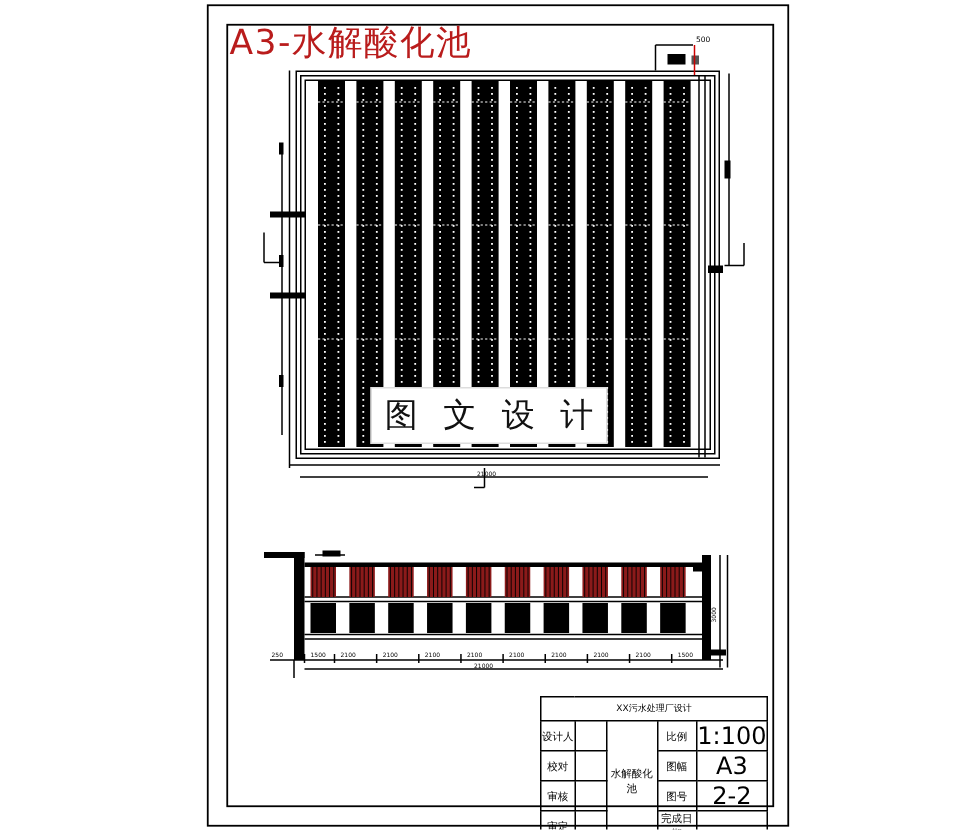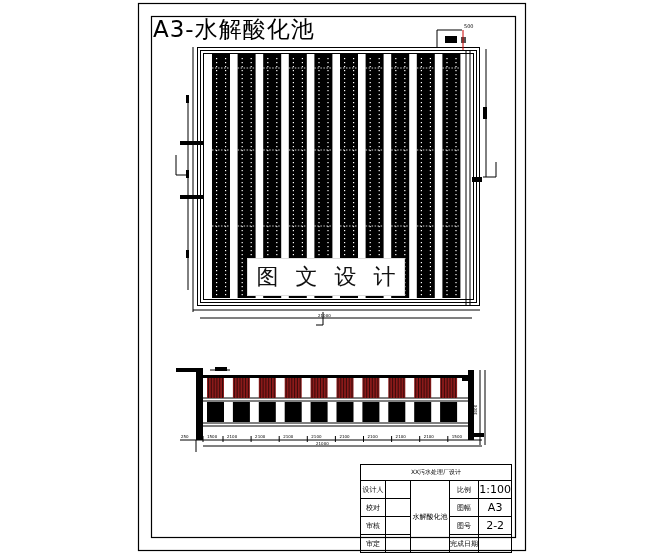--- a/index.html
+++ b/index.html
@@ -1,22 +1,22 @@
 <!DOCTYPE html>
 <html><head>
 <meta charset="utf-8">
 <style>
   html,body{margin:0;padding:0;background:#fff;}
   body{width:651px;height:553px;position:relative;overflow:hidden;font-family:"DejaVu Sans",sans-serif;}
   #drawing{position:absolute;left:0;top:0;}
-  .title-label{position:absolute;left:153px;top:15px;color:#000000;font-family:"DejaVu Sans",sans-serif;font-size:23px;line-height:28px;white-space:nowrap;letter-spacing:1px;}
+  .title-label{position:absolute;left:153px;top:15px;color:#b91c1c;font-family:"DejaVu Sans",sans-serif;font-size:23px;line-height:28px;white-space:nowrap;letter-spacing:1px;}
   .watermark{position:absolute;left:247px;top:258px;width:156px;height:36px;background:#fff;border:1px solid #ddd;display:flex;align-items:center;justify-content:space-around;font-family:"DejaVu Serif",serif;font-size:22px;color:#111;}
   .tb{position:absolute;left:360px;top:464px;width:152px;height:76px;border-collapse:collapse;font-size:7px;font-family:"DejaVu Sans",sans-serif;}
   .tb td{border:1px solid #000;text-align:center;padding:0;height:17px;}
-  .tb td.big{font-size:11px;}
+  .tb td.big{font-size:16px;}
   .tb td.head{height:15px;font-size:6px;}
 </style>
 </head>
 <body>
 
 <svg id="drawing" width="651" height="553" viewBox="0 0 651 553">
 
   <rect x="138.5" y="3.5" width="387" height="547" fill="none" stroke="#000" stroke-width="1.2"></rect>
   <rect x="151.5" y="16.5" width="364" height="521" fill="none" stroke="#000" stroke-width="1.2"></rect>
 

